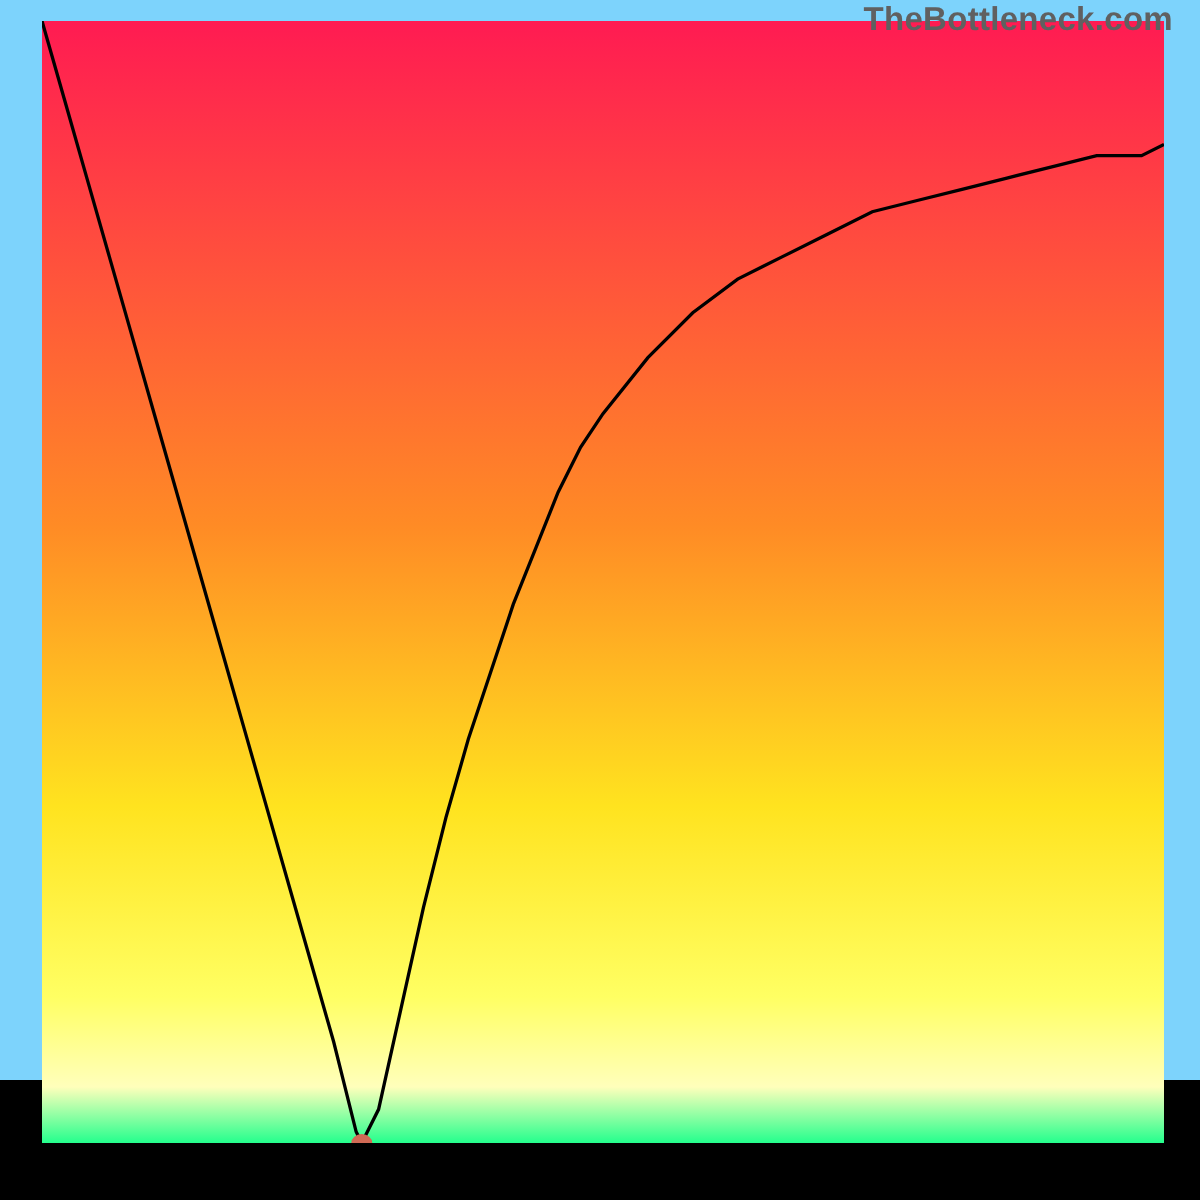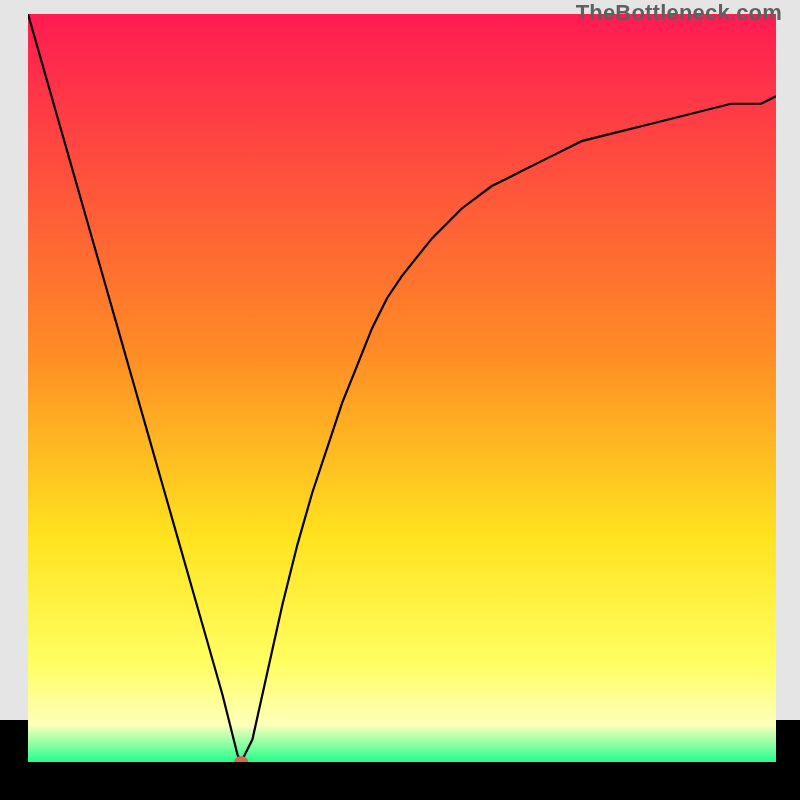--- a/index.html
+++ b/index.html
@@ -7,21 +7,21 @@
     padding: 0;
     width: 800px;
     height: 800px;
     background: #000;
     overflow: hidden;
   }
   .outer {
     position: relative;
     width: 800px;
     height: 720px;
-    background: #e5e5e5;
+    background: #7dd3fc;
   }
   .plot {
     position: absolute;
     left: 28px;
     top: 14px;
     width: 748px;
     height: 748px;
   }
   .watermark {
     position: absolute;

